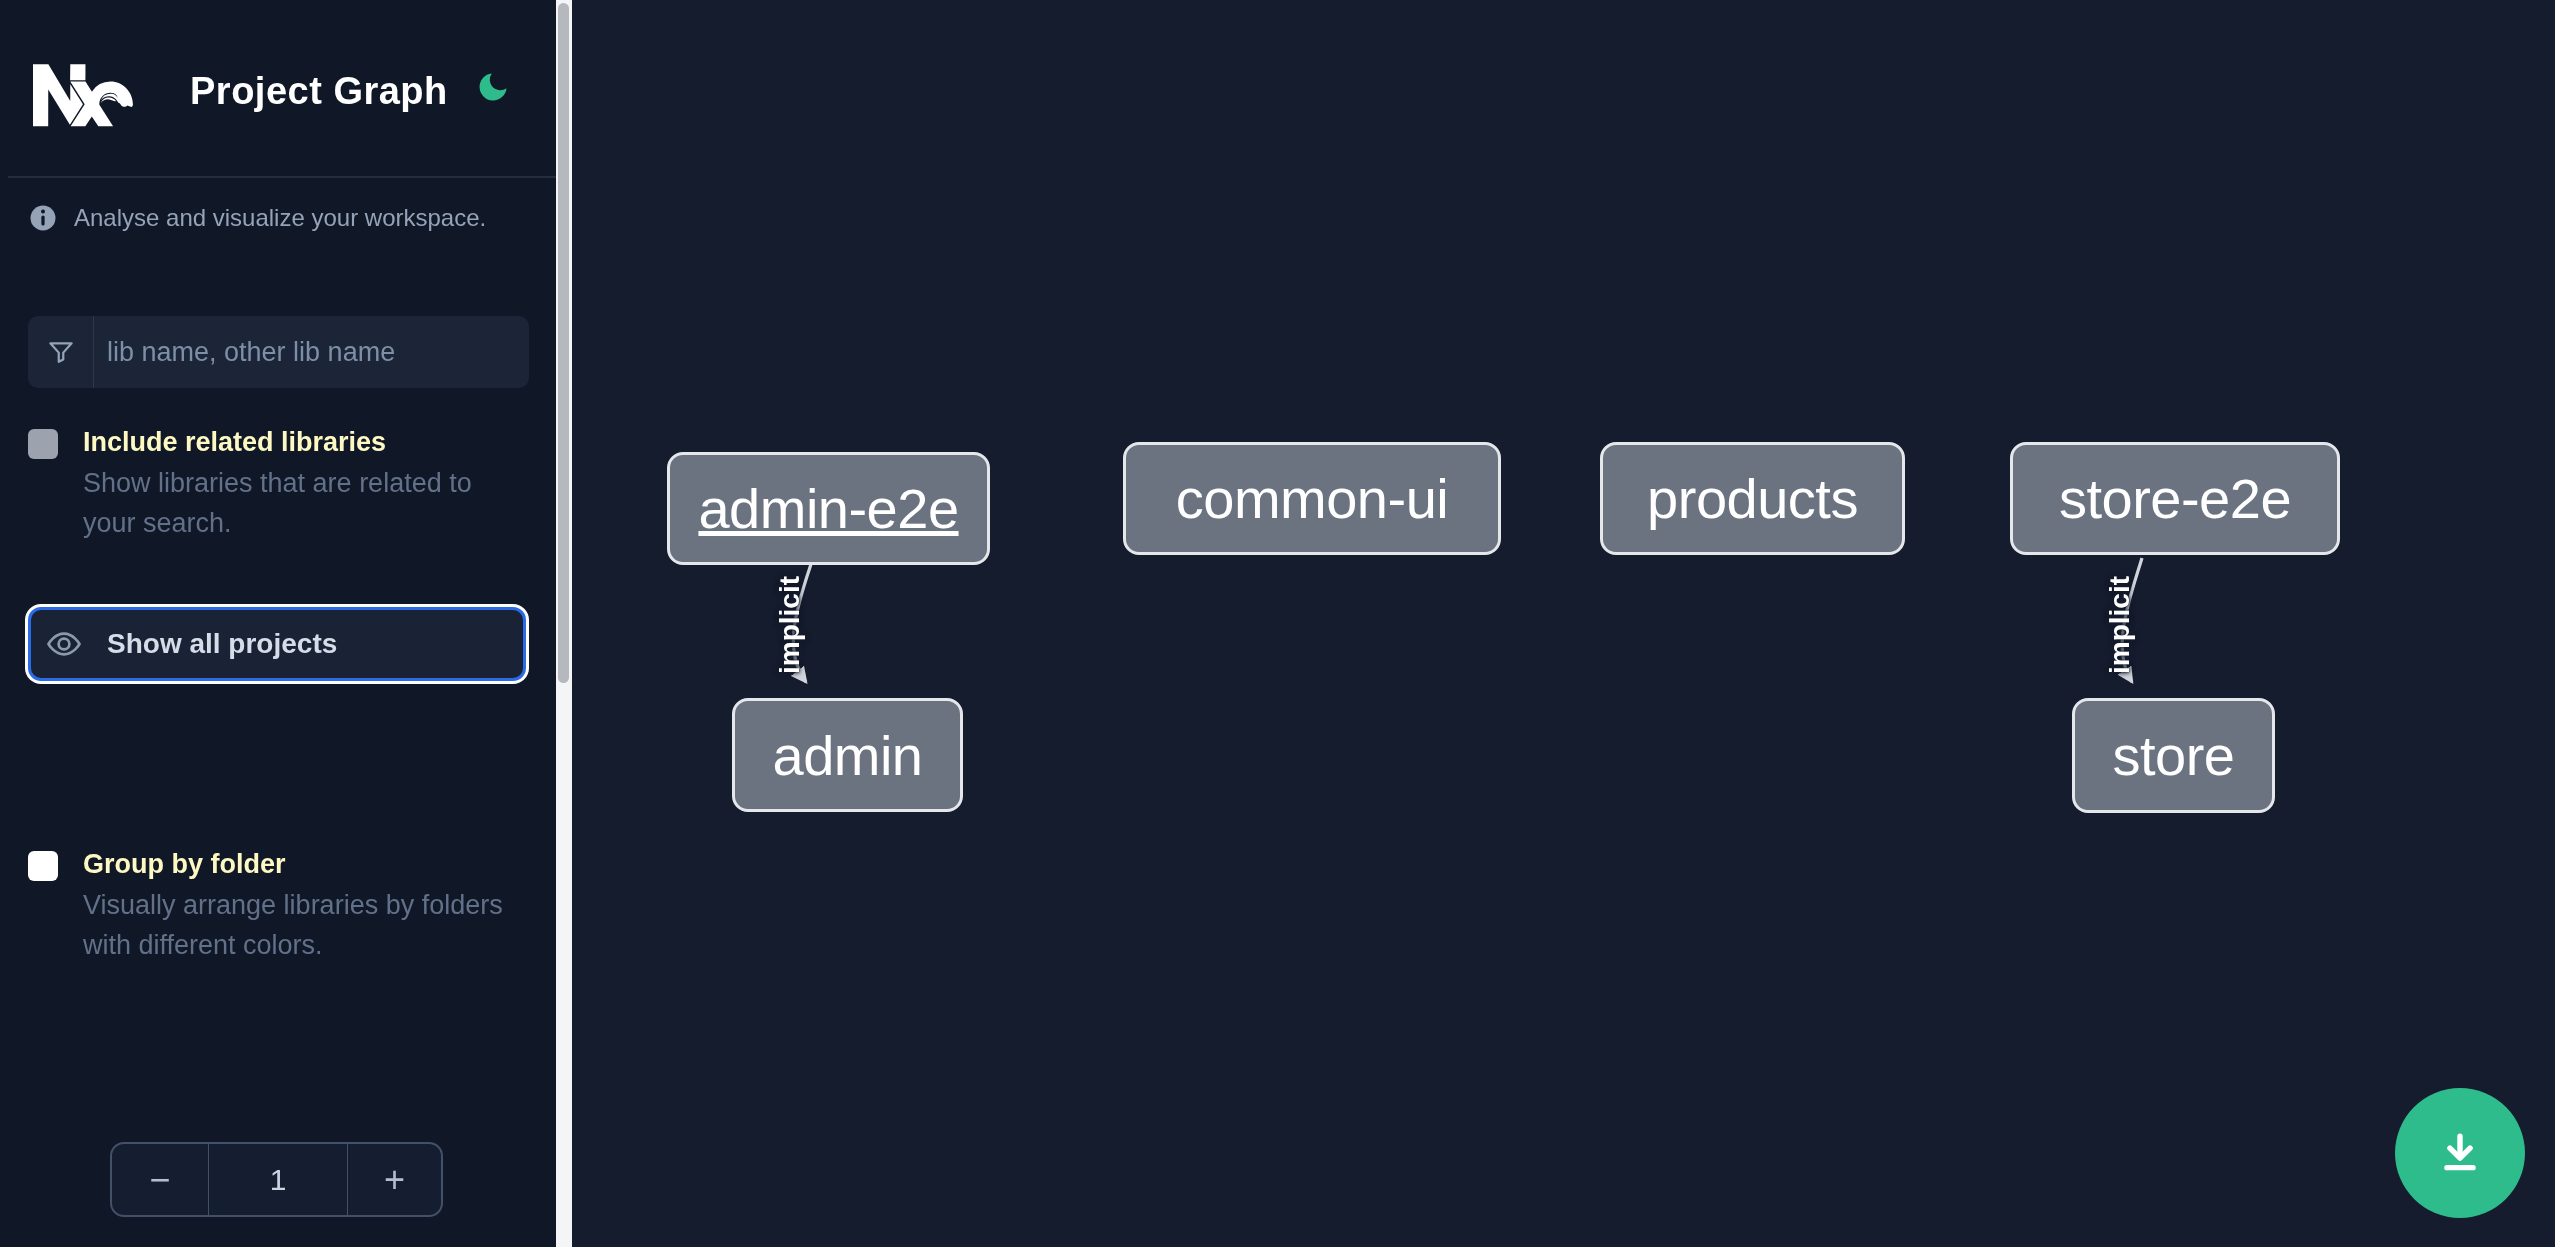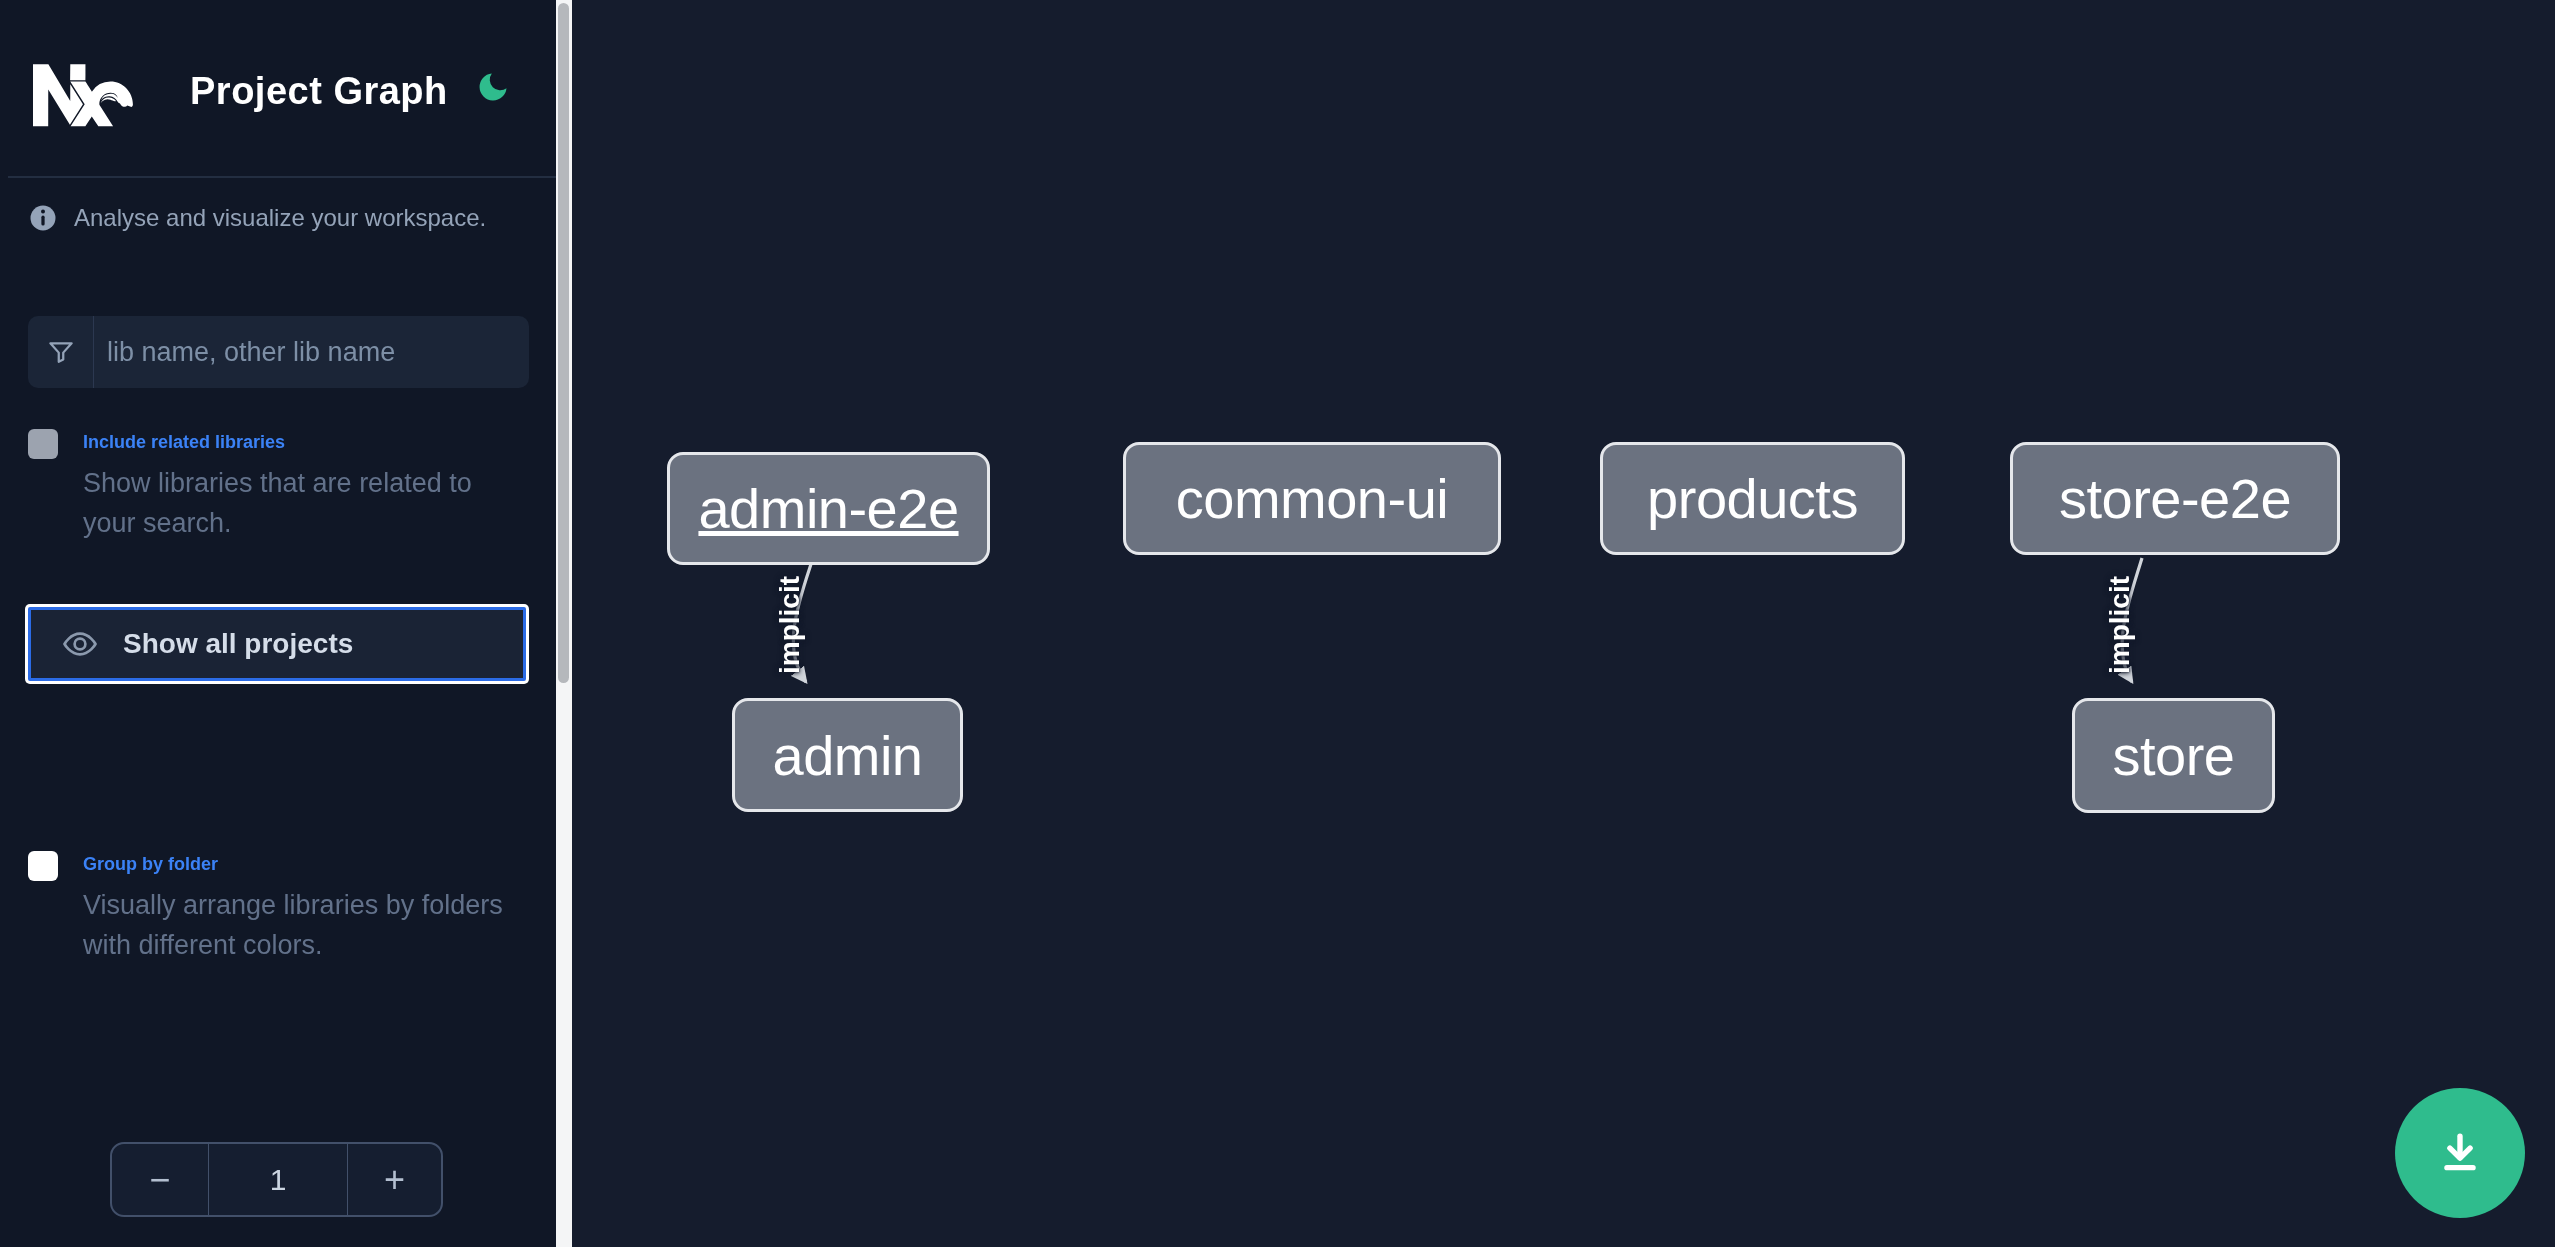--- a/index.html
+++ b/index.html
@@ -56,34 +56,34 @@
   .toggle-row { position: absolute; left: 28px; width: 480px; }
   .toggle-row .cbx {
     position: absolute; left: 0; top: 5px; width: 30px; height: 30px;
     border-radius: 6px; border: none; padding: 0; cursor: pointer;
   }
   .cbx.gray  { background: #9ca3af; }
   .cbx.white { background: #ffffff; }
   .cbx.green { background: #2fbc8d; display: flex; align-items: center; justify-content: center; }
   .toggle-text { margin-left: 55px; }
   .toggle-label {
-    font-size: 18px; font-weight: 600; color: #3b82f6; line-height: 36px; display: block;
+    font-size: 27px; font-weight: 600; color: #fef9c3; line-height: 36px; display: block;
   }
   .toggle-desc {
     font-size: 27px; color: #62718a; line-height: 40px; display: block; margin-top: 3px;
     max-width: 420px;
   }
   #toggle-include  { top: 424px; }
   #toggle-group    { top: 846px; }
   #toggle-prox     { top: 998px; }
 
   .side-btn {
     position: absolute; left: 28px; width: 498px; box-sizing: border-box;
-    display: flex; align-items: center; padding-left: 30px; gap: 24px;
-    border-radius: 2px; cursor: pointer;
+    display: flex; align-items: center; padding-left: 14px; gap: 24px;
+    border-radius: 13px; cursor: pointer;
     font-family: "Liberation Sans", sans-serif;
     font-size: 28px; font-weight: 600;
   }
   #show-all-btn {
     top: 607px; height: 74px;
     background: #1a2335; border: 3px solid #2b6be6;
     box-shadow: 0 0 0 3px #ffffff;
     color: #d5dde9;
   }
   #hide-all-btn {

